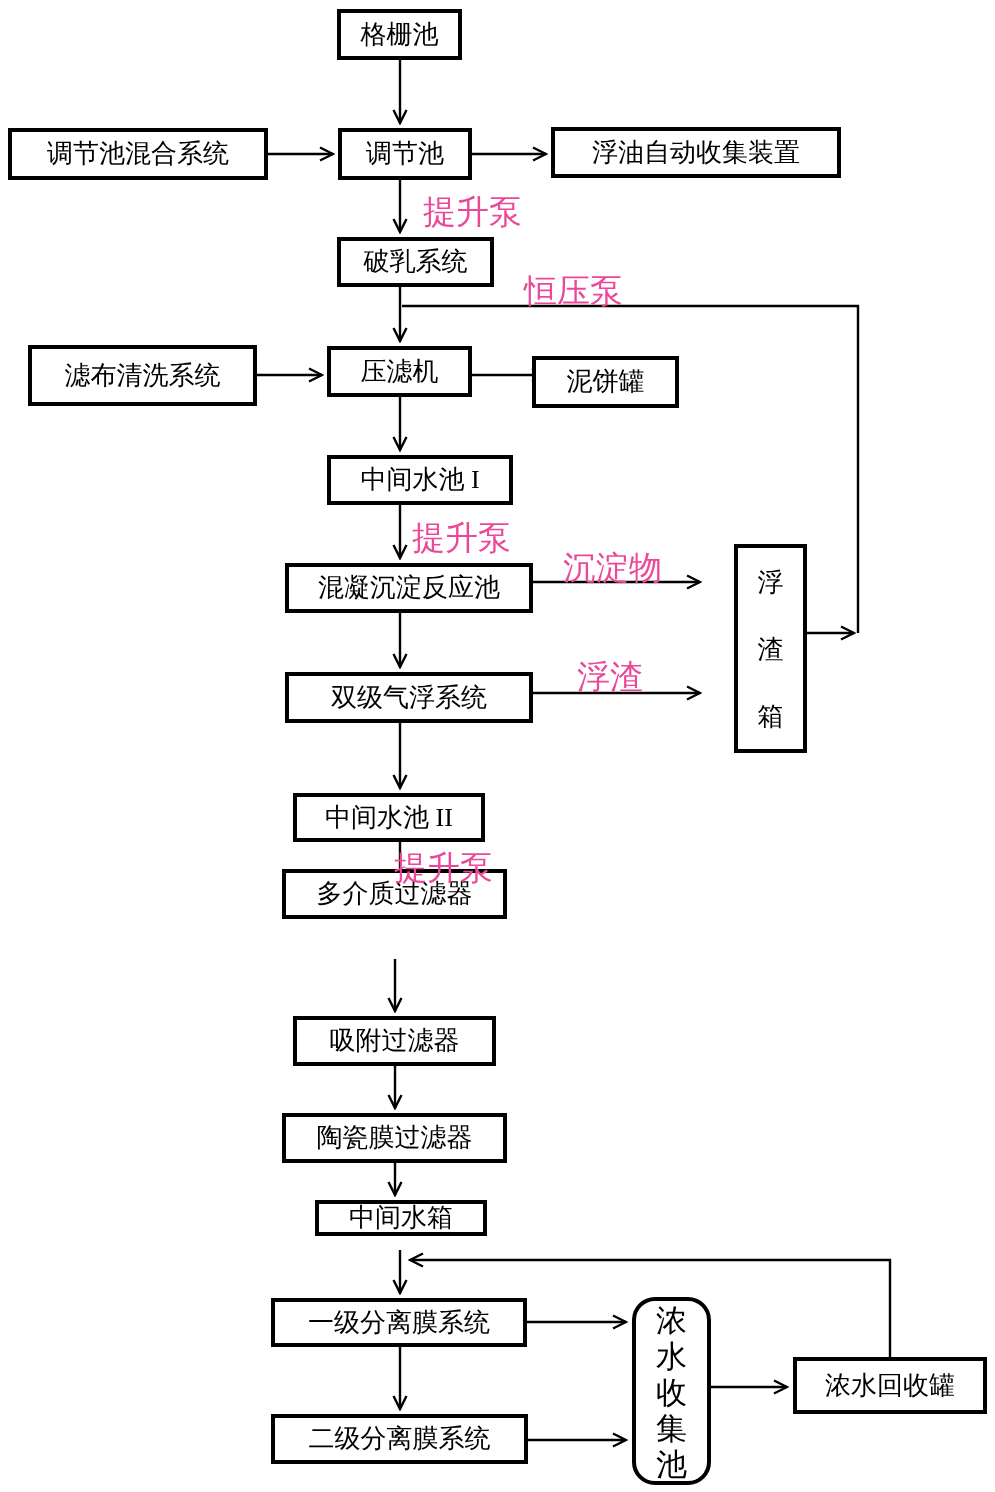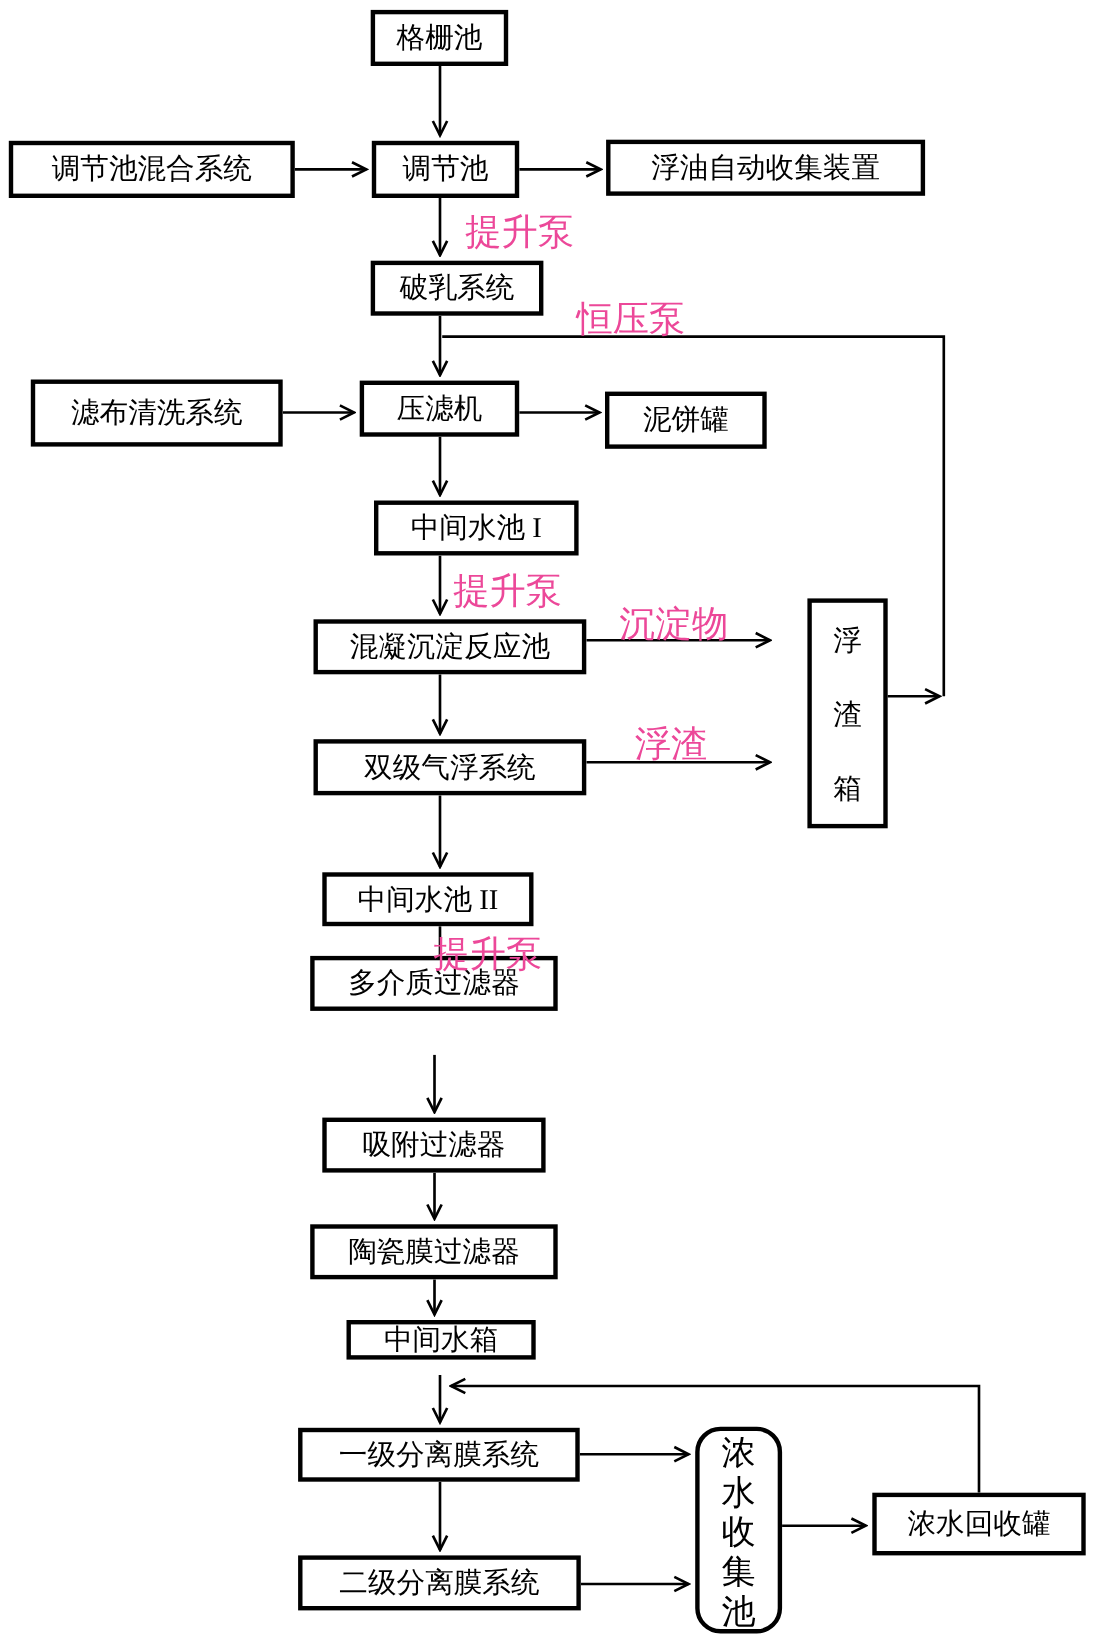--- a/index.html
+++ b/index.html
@@ -70,23 +70,23 @@
   <div class="node" style="left:338px;top:128px;width:134px;height:52px">调节池</div>
 
   <div class="node" style="left:551px;top:127px;width:290px;height:51px">浮油自动收集装置</div>
 
   <div class="node" style="left:337px;top:237px;width:157px;height:50px">破乳系统</div>
 
   <div class="node" style="left:28px;top:345px;width:229px;height:61px">滤布清洗系统</div>
 
   <div class="node" style="left:327px;top:346px;width:145px;height:51px">压滤机</div>
 
-  <div class="node" style="left:550px;top:356px;width:147px;height:52px">泥饼罐</div>
+  <div class="node" style="left:532px;top:356px;width:147px;height:52px">泥饼罐</div>
 
-  <div class="node" style="left:340px;top:455px;width:186px;height:50px">中间水池 I</div>
+  <div class="node" style="left:327px;top:455px;width:186px;height:50px">中间水池 I</div>
 
   <div class="node" style="left:285px;top:563px;width:248px;height:50px">混凝沉淀反应池</div>
 
   <div class="node vnode" style="left:706px;top:544px;width:73px;height:209px;padding:1px 15px 0;line-height:67px;margin-left:28px;">浮渣箱</div>
 
   <div class="node" style="left:285px;top:672px;width:248px;height:51px">双级气浮系统</div>
 
   <div class="node" style="left:293px;top:793px;width:192px;height:49px">中间水池 II</div>
 
   <div class="node" style="left:282px;top:869px;width:225px;height:50px">多介质过滤器</div>

